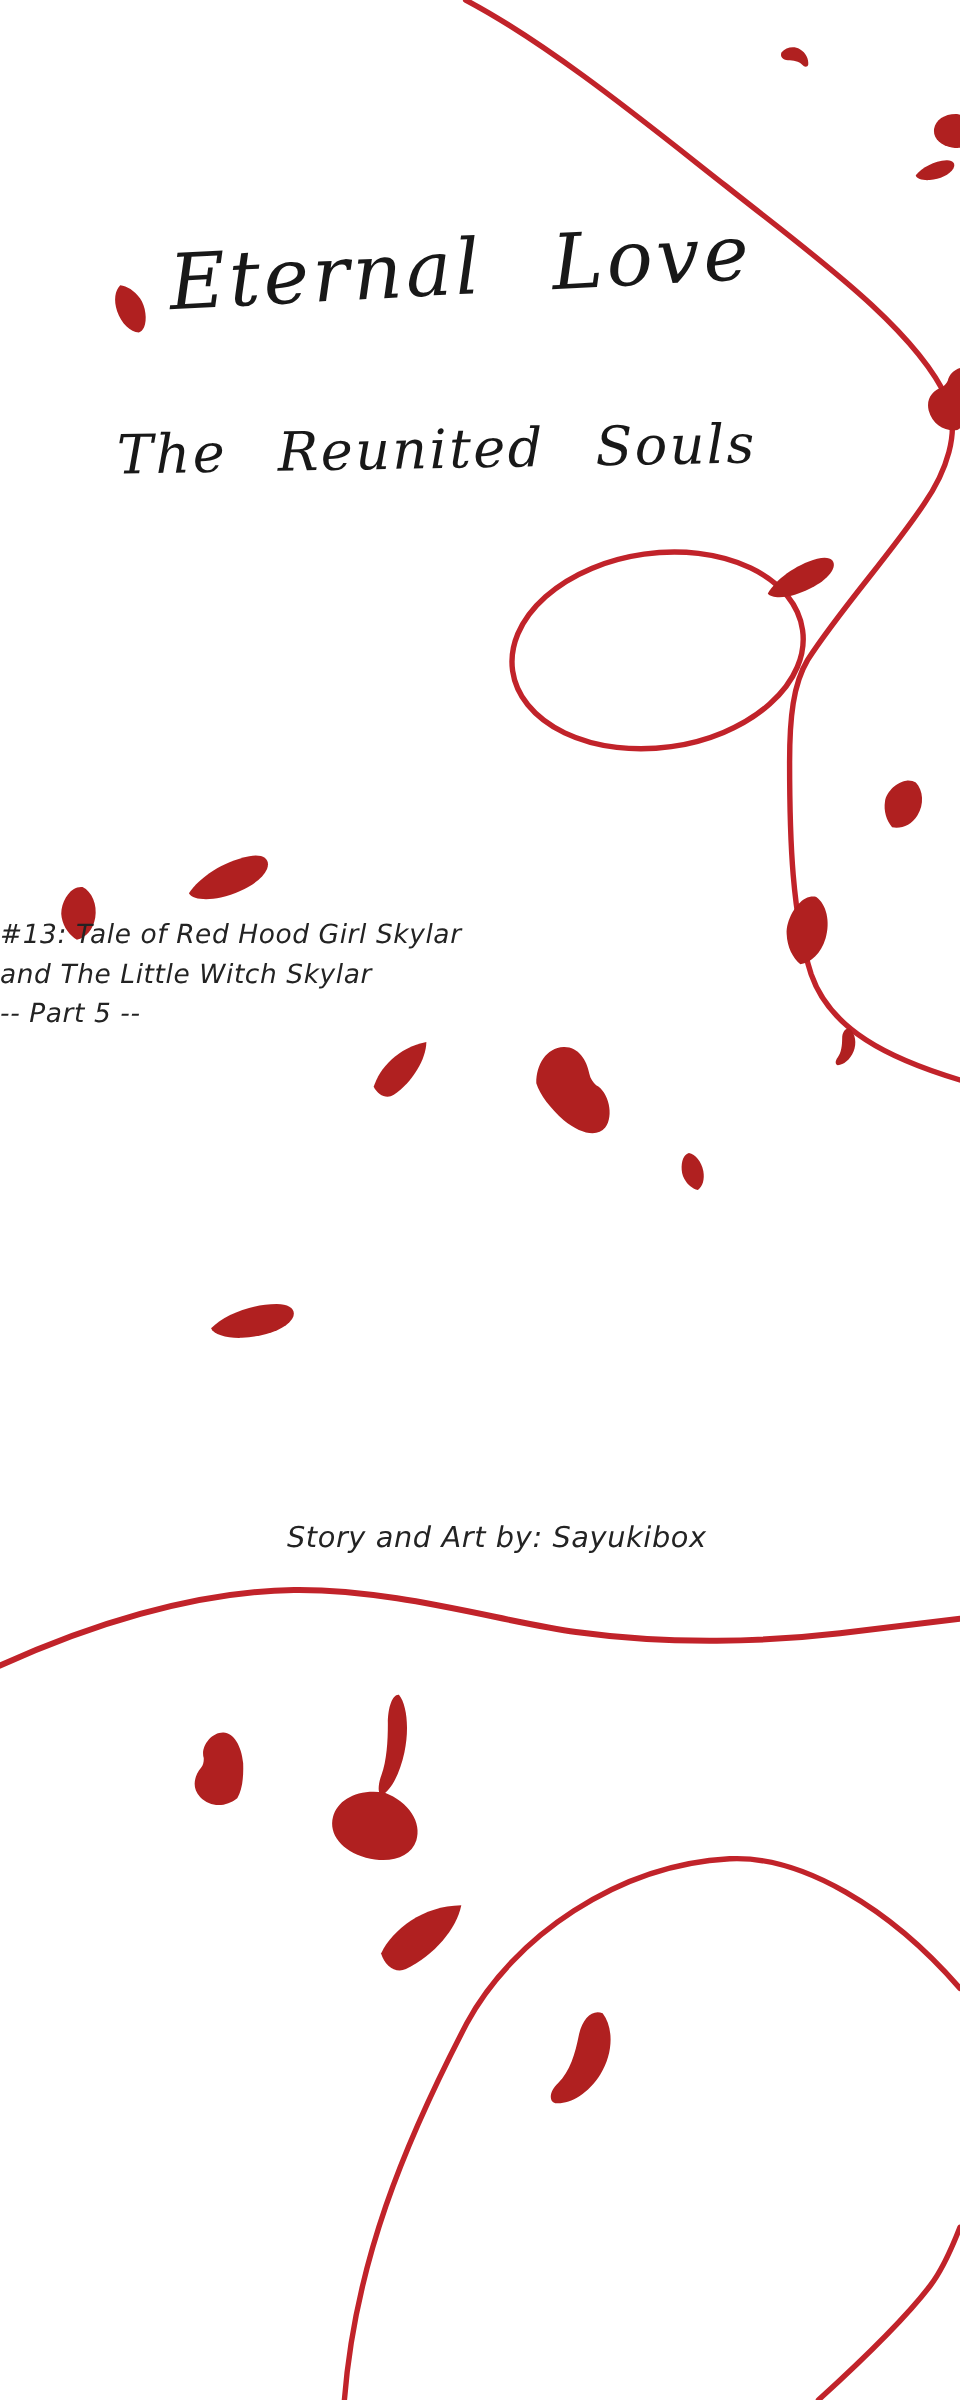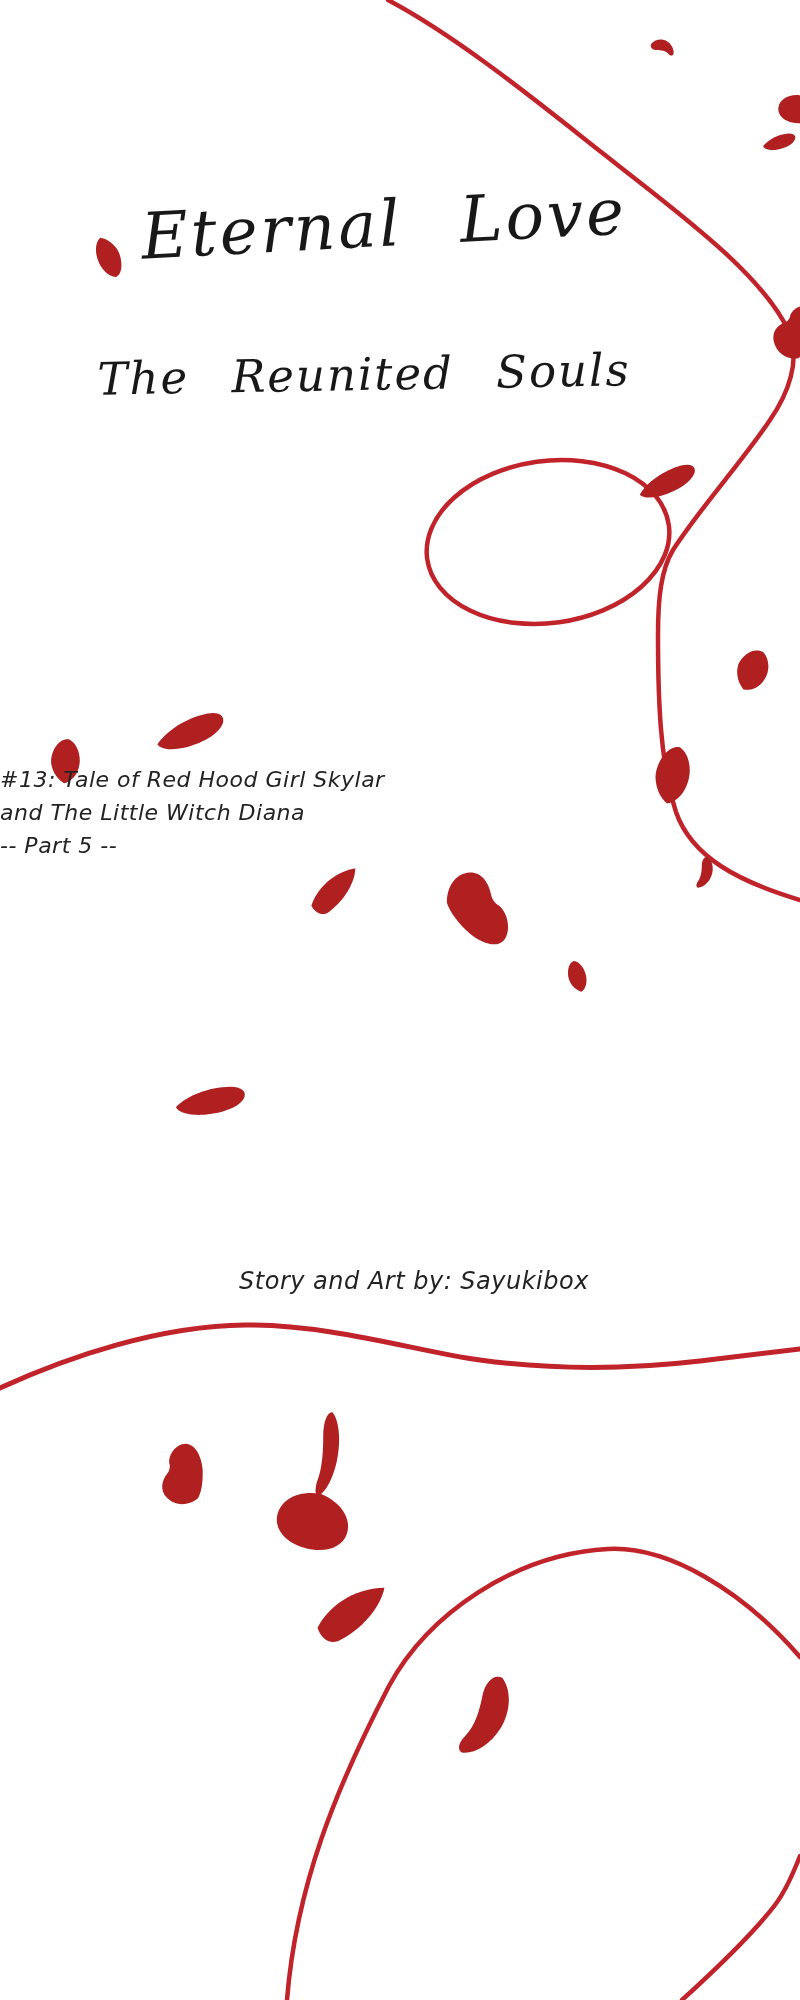--- a/index.html
+++ b/index.html
@@ -97,19 +97,19 @@
         <path d="M55 4 C78 12 92 34 88 56 C84 78 66 94 48 98 C38 99 34 90 40 80 C48 66 44 48 38 32 C32 16 40 4 55 4 Z" fill="#b02020" transform="translate(482 1714) rotate(25) scale(0.6 0.9) translate(-50 -50)"></path>
       </g>
   </svg>
 
   <div class="hand title-1" style="color: rgb(24, 24, 24);">Eternal Love</div>
 
   <div class="hand title-2" style="color: rgb(24, 24, 24);">The Reunited Souls</div>
 
   <div class="episode" style="color: rgb(35, 35, 35);">
     <div>#13: Tale of Red Hood Girl Skylar</div>
-    <div>and The Little Witch Diana</div>
+    <div>and The Little Witch Skylar</div>
     <div>--  Part 5 --</div>
   </div>
 
   <div class="credit" style="color: rgb(35, 35, 35);">Story and Art by: Sayukibox</div>
 
 </div>
 
 </body></html>

